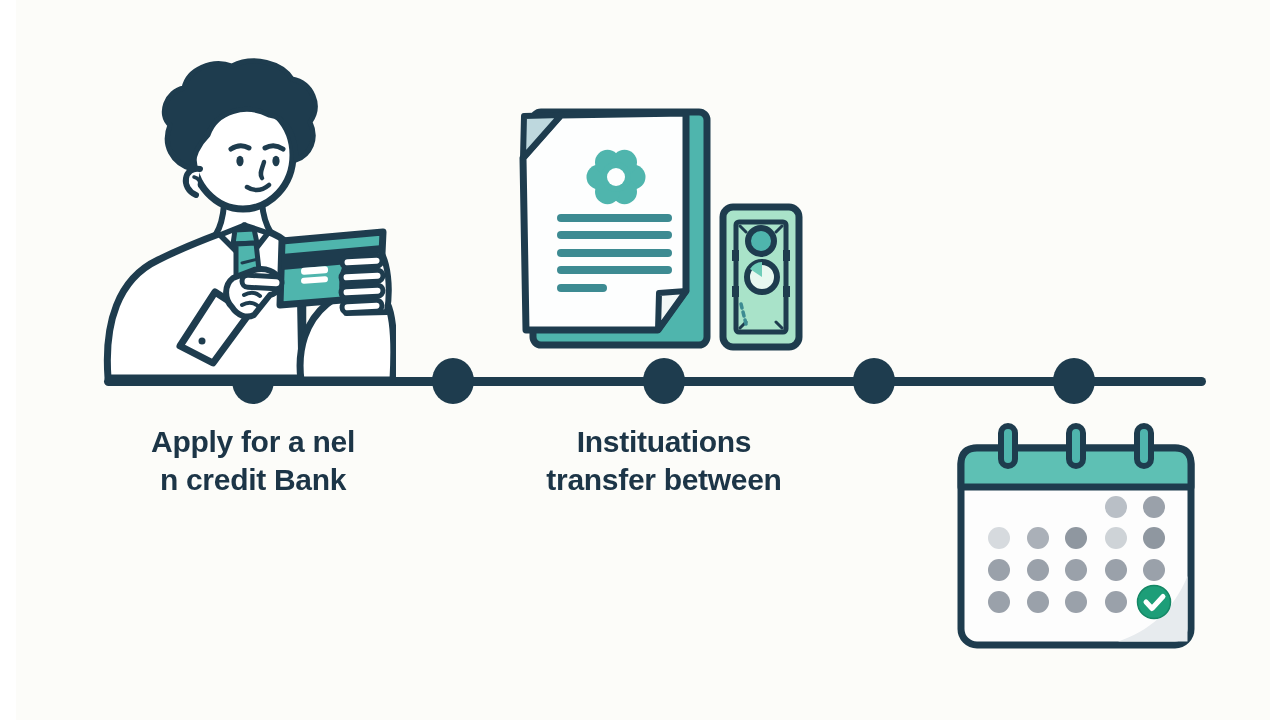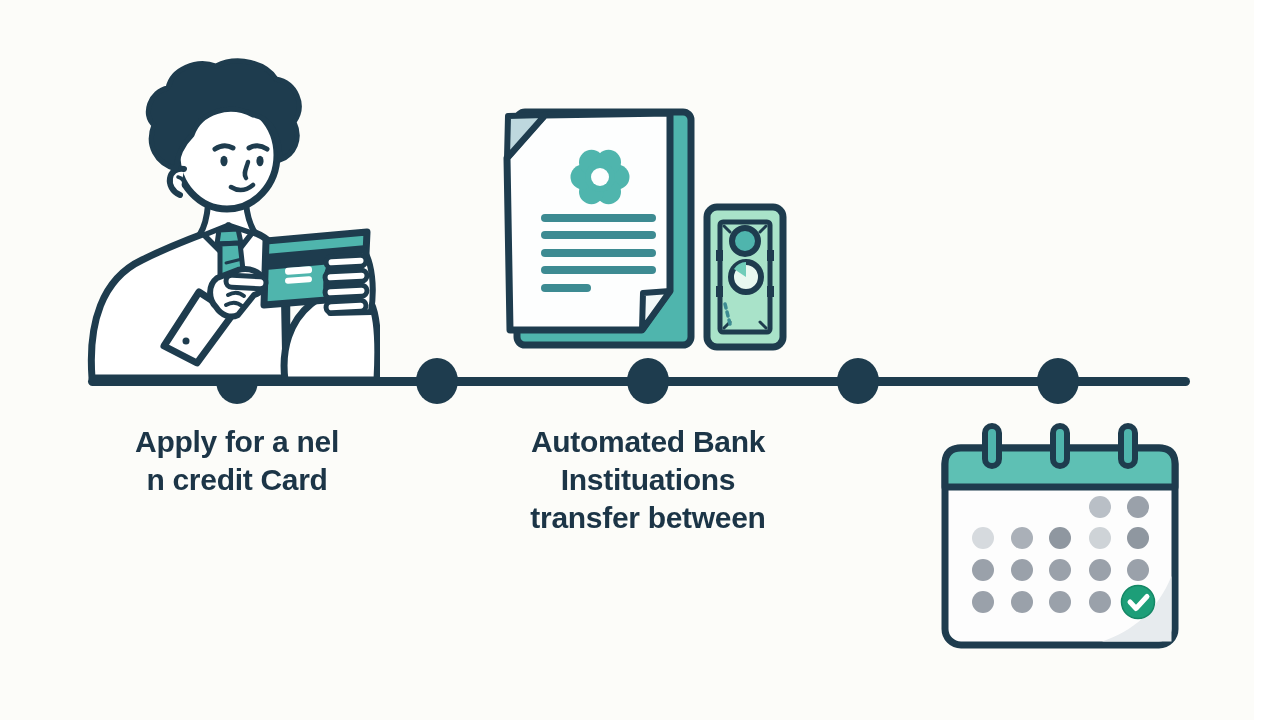--- a/index.html
+++ b/index.html
@@ -1,19 +1,20 @@
 <!DOCTYPE html>
 <html><head>
 <meta charset="utf-8">
 <style>
   html,body{margin:0;padding:0;}
   body{font-family:"Liberation Sans","DejaVu Sans",sans-serif;}
   .canvas{
     position:relative;width:1254px;height:720px;overflow:hidden;
     background:#fcfcf9;
+    margin-left:16px;
   }
   .fig{position:absolute;}
   
   .timeline-line{
     position:absolute;left:88px;top:377px;width:1102px;height:9px;
     background:#1e3c4e;border-radius:5px;
   }
   .timeline-node{
     position:absolute;top:358px;width:42px;height:46px;border-radius:50%;
     background:#1e3c4e;
@@ -177,21 +178,20 @@
       </g>
       <g>
         <circle cx="208" cy="184" r="16.5" fill="#1d9e78" stroke="#158765" stroke-width="1.5"></circle>
         <path d="M 200,184 L 206,190.5 L 217,178.5" fill="none" stroke="#ffffff" stroke-width="5"></path>
       </g>
     </g>
   </svg>
 
   <div class="caption caption-1">
     <span class="cap-line">Apply for a nel</span>
-    <span class="cap-line">n credit Card</span>
+    <span class="cap-line">n credit Bank</span>
   </div>
   <div class="caption caption-2">
-    <span class="cap-line">Automated Bank</span>
     <span class="cap-line">Instituations</span>
     <span class="cap-line">transfer between</span>
   </div>
 
 </div>
 
 </body></html>

